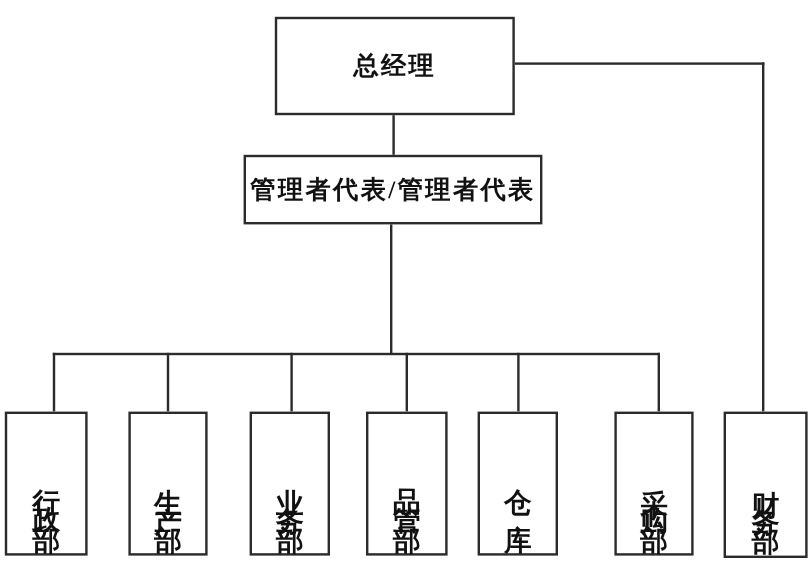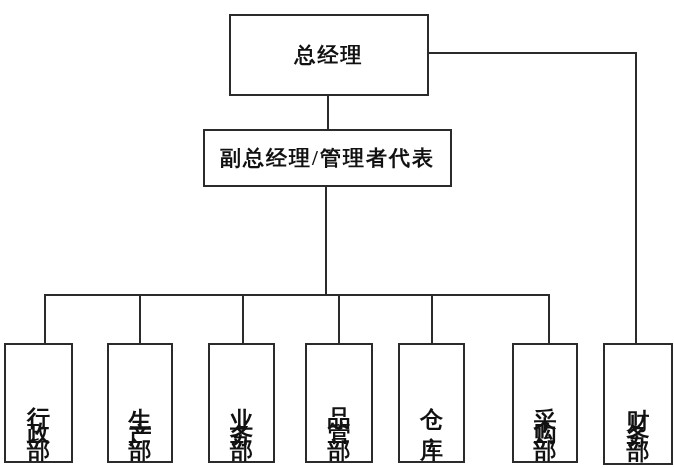--- a/index.html
+++ b/index.html
@@ -72,21 +72,21 @@
   <div class="vline" style="left:242px; top:294px; height:49px;"></div>
   <div class="vline" style="left:338px; top:294px; height:49px;"></div>
   <div class="vline" style="left:431px; top:294px; height:49px;"></div>
   <div class="vline" style="left:548px; top:294px; height:49px;"></div>
 
   <div class="node node-h" style="left:229px; top:14px; width:200px; height:82px;">
     <span>总经理</span>
   </div>
 
   <div class="node node-h" style="left:203px; top:129px; width:249px; height:58px;">
-    <span>副总经理/管理者代表</span>
+    <span>管理者代表/管理者代表</span>
   </div>
 
   <div class="node node-v" style="left:4px; top:343px; width:69px; height:120px;">
     <span class="vtext">行政部</span>
   </div>
 
   <div class="node node-v" style="left:107px; top:343px; width:66px; height:120px;">
     <span class="vtext">生产部</span>
   </div>
 

